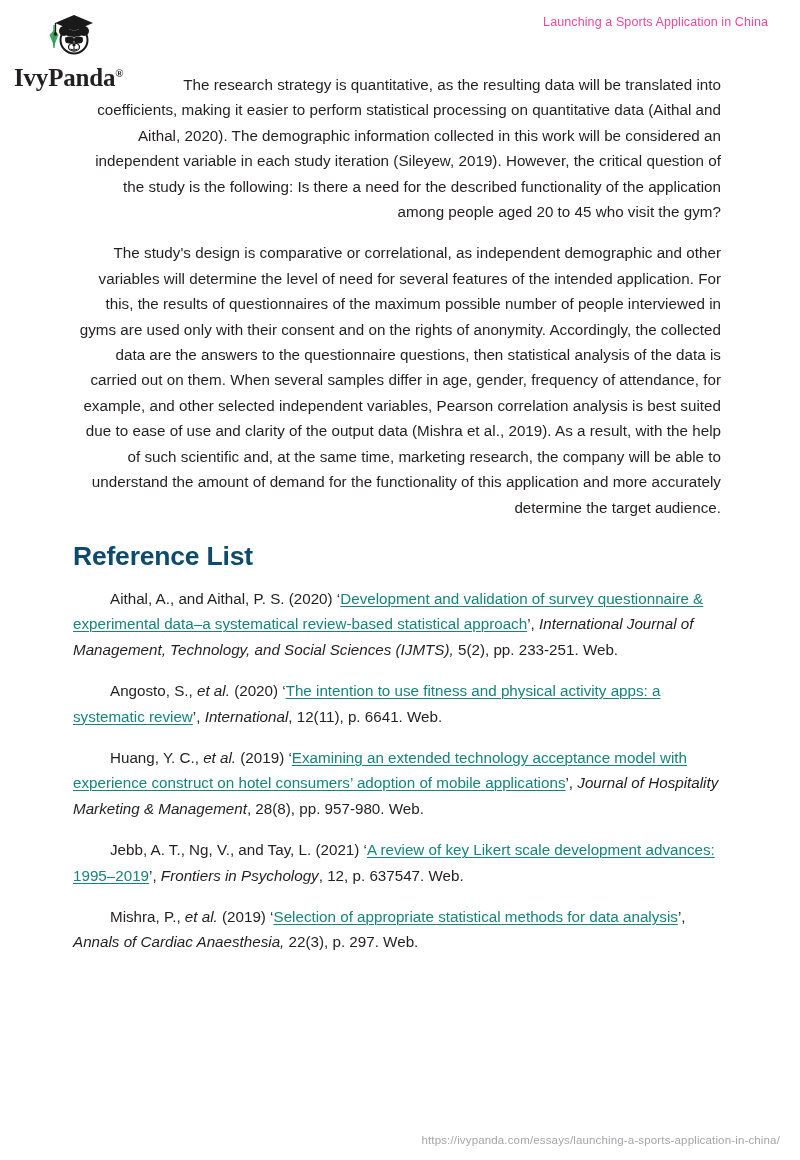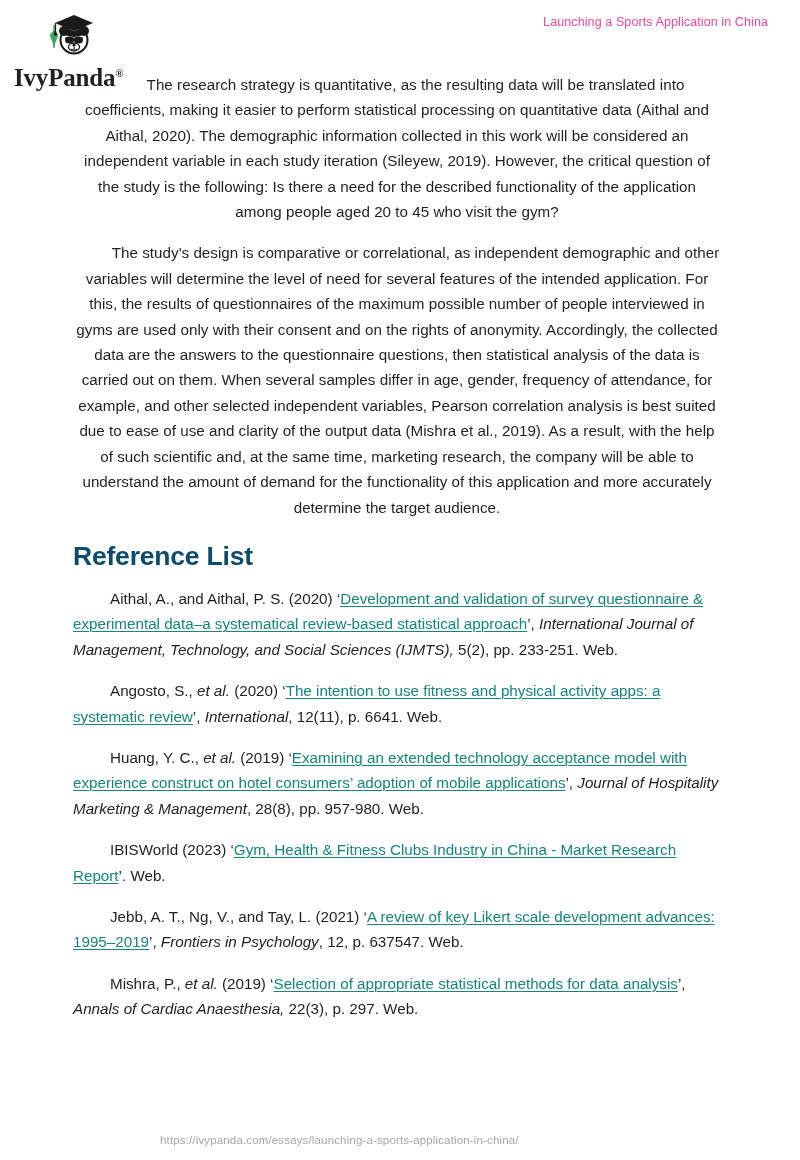--- a/index.html
+++ b/index.html
@@ -74,21 +74,21 @@
     left: 73px;
     top: 72px;
     width: 648px;
   }
   p.body-par {
     margin: 0 0 16px 0;
     font-size: 15.2px;
     line-height: 25.4px;
     color: #231f20;
     text-indent: 37px;
-    text-align: center;
+    text-align: right;
     letter-spacing: 0.02px;
   }
 
   h2.section-heading {
     margin: 20px 0 14px 0;
     font-size: 26.5px;
     line-height: 32px;
     font-weight: bold;
     color: #0c4a6e;
     letter-spacing: -0.2px;
@@ -114,21 +114,21 @@
   .ital {
     font-style: italic;
   }
 
   
   .page-footer {
     position: absolute;
     left: 0;
     bottom: 12px;
     width: 800px;
-    text-align: left;
+    text-align: right;
     padding-right: 20px;
     box-sizing: border-box;
   }
   .footer-url {
     display: inline-block;
     margin-left: 160px;
     font-size: 11.5px;
     color: #a6a6aa;
     letter-spacing: 0.15px;
     white-space: nowrap;
@@ -185,21 +185,20 @@
     <p class="body-par">The study's design is comparative or correlational, as independent demographic and other variables will determine the level of need for several features of the intended application. For this, the results of questionnaires of the maximum possible number of people interviewed in gyms are used only with their consent and on the rights of anonymity. Accordingly, the collected data are the answers to the questionnaire questions, then statistical analysis of the data is carried out on them. When several samples differ in age, gender, frequency of attendance, for example, and other selected independent variables, Pearson correlation analysis is best suited due to ease of use and clarity of the output data (Mishra et al., 2019). As a result, with the help of such scientific and, at the same time, marketing research, the company will be able to understand the amount of demand for the functionality of this application and more accurately determine the target audience.</p>
 
     <h2 class="section-heading">Reference List</h2>
 
     <p class="reference"><span>Aithal, A., and Aithal, P. S. (2020) ‘</span><a class="ref-link">Development and validation of survey questionnaire &amp; experimental data–a systematical review-based statistical approach</a><span>’, </span><span class="ital">International Journal of Management, Technology, and Social Sciences (IJMTS),</span><span> 5(2), pp. 233-251. Web.</span></p>
 
     <p class="reference"><span>Angosto, S., </span><span class="ital">et al.</span><span> (2020) ‘</span><a class="ref-link">The intention to use fitness and physical activity apps: a systematic review</a><span>’, </span><span class="ital">International</span><span>, 12(11), p. 6641. Web.</span></p>
 
     <p class="reference"><span>Huang, Y. C., </span><span class="ital">et al.</span><span> (2019) ‘</span><a class="ref-link">Examining an extended technology acceptance model with experience construct on hotel consumers’ adoption of mobile applications</a><span>’, </span><span class="ital">Journal of Hospitality Marketing &amp; Management</span><span>, 28(8), pp. 957-980. Web.</span></p>
 
-    <p class="reference"><span>IBISWorld (2023) ‘</span><a class="ref-link">Gym, Health &amp; Fitness Clubs Industry in China - Market Research Report</a><span>’. Web.</span></p>
 
     <p class="reference"><span>Jebb, A. T., Ng, V., and Tay, L. (2021) ‘</span><a class="ref-link">A review of key Likert scale development advances: 1995–2019</a><span>’, </span><span class="ital">Frontiers in Psychology</span><span>, 12, p. 637547. Web.</span></p>
 
     <p class="reference"><span>Mishra, P., </span><span class="ital">et al.</span><span> (2019) ‘</span><a class="ref-link">Selection of appropriate statistical methods for data analysis</a><span>’, </span><span class="ital">Annals of Cardiac Anaesthesia,</span><span> 22(3), p. 297. Web.</span></p>
 
   </div>
 
   <div class="page-footer">
     <span class="footer-url">https://ivypanda.com/essays/launching-a-sports-application-in-china/</span>
   </div>

